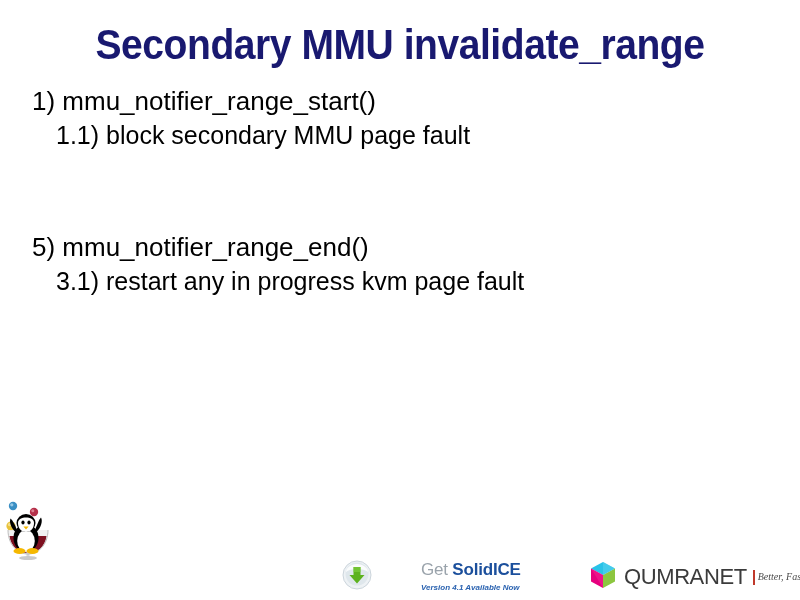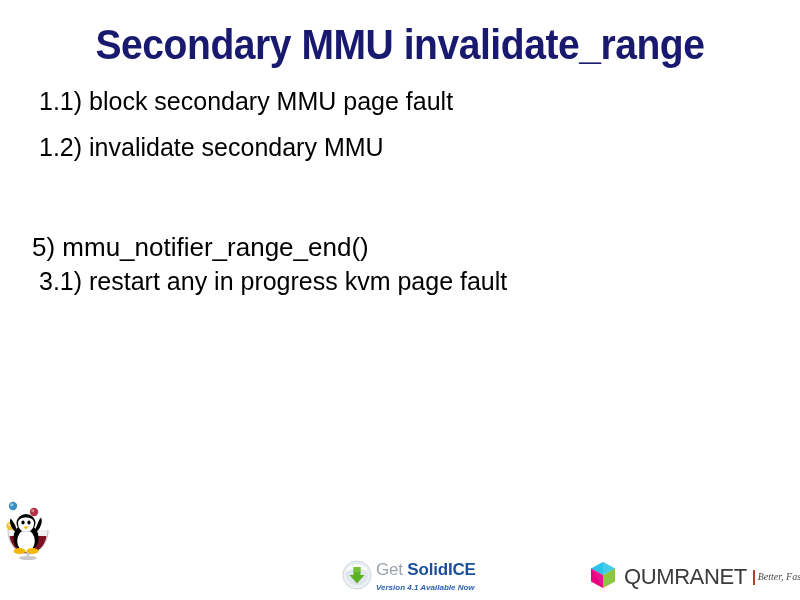--- a/index.html
+++ b/index.html
@@ -50,21 +50,21 @@
     white-space: nowrap;
   }
   .lvl1 {
     font-size: 26px;
     line-height: 34px;
     margin-left: 0px;
   }
   .lvl2 {
     font-size: 25px;
     line-height: 34px;
-    margin-left: 7px;
+    margin-left: 24px;
   }
   .gap-sm { height: 12px; }
   .gap-md { height: 32px; }
   .gap-lg { height: 34px; }
 
   
   #tux-art {
     position: absolute;
     left: 2px;
     top: 492px;
@@ -74,20 +74,21 @@
 
   
   #solidice-logo {
     position: absolute;
     left: 342px;
     top: 560px;
     width: 140px;
     height: 34px;
     display: flex;
     align-items: center;
+    gap: 45px;
   }
   #solidice-arrow { flex: 0 0 auto; }
   #solidice-text {
     margin-left: 4px;
     line-height: 1;
   }
   #solidice-title {
     font-family: "Liberation Sans", sans-serif;
     font-size: 17px;
     line-height: 18px;
@@ -149,23 +150,23 @@
   }
 </style>
 </head>
 <body>
 
 <div id="slide">
 
   <div id="slide-title">Secondary MMU invalidate_range</div>
 
   <div id="body-list">
+    <div class="line lvl1">1) mmu_notifier_range_start()</div>
     <div class="line lvl2">1.1) block secondary MMU page fault</div>
     <div class="gap-sm"></div>
-    <div class="line lvl2">1.2) invalidate secondary MMU</div>
     <div class="gap-md"></div>
     <div class="gap-lg"></div>
     <div class="line lvl1">5) mmu_notifier_range_end()</div>
     <div class="line lvl2">3.1) restart any in progress kvm page fault</div>
     <div class="gap-sm"></div>
   </div>
 
   <div id="tux-art">
     <svg width="60" height="68" viewBox="0 0 60 68" xmlns="http://www.w3.org/2000/svg">
 

